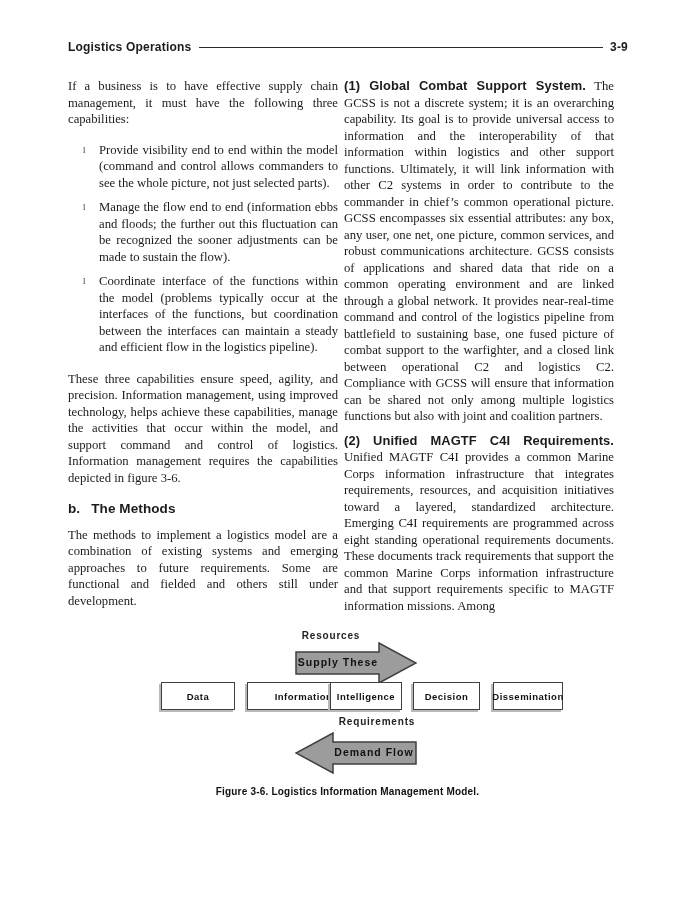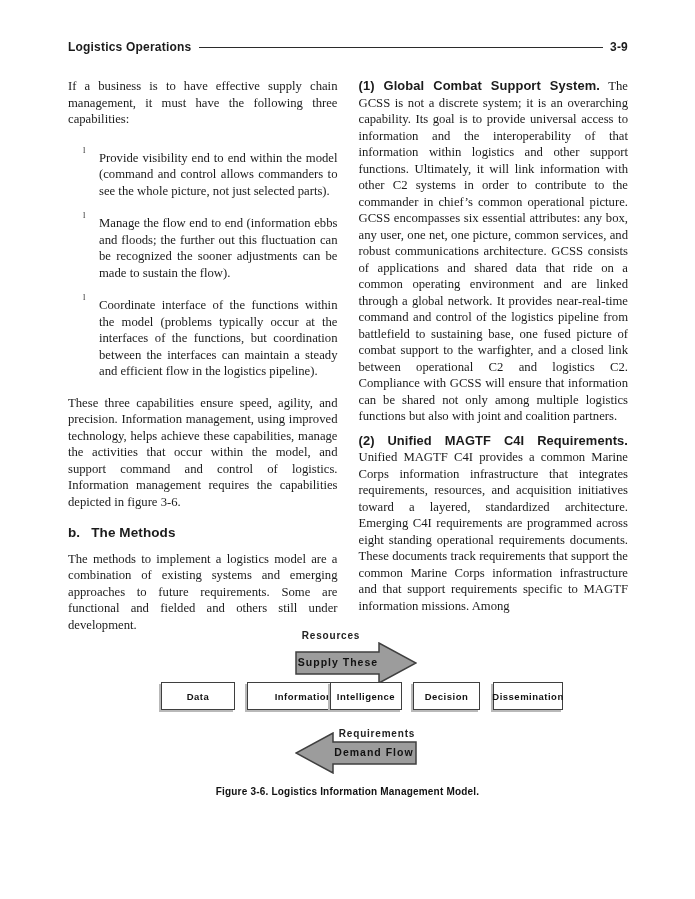--- a/index.html
+++ b/index.html
@@ -13,30 +13,30 @@
   
   .runhead{display:flex;align-items:center;}
   .runhead .h-title,
   .runhead .h-page{
     font-family:"Liberation Sans", sans-serif;font-weight:bold;
     font-size:12px;letter-spacing:.2px;white-space:nowrap;
   }
   .runhead .h-rule{flex:1;border-top:1.3px solid #2b2b2b;margin:1px 7px 0 8px;}
 
   
-  .columns{display:flex;gap:21px;margin-top:24px;}
+  .columns{display:flex;gap:6px;margin-top:24px;}
   .col{width:270px;font-size:12.7px;line-height:16.5px;text-align:justify;}
   .col p{margin:0 0 8px 0;}
   .col p.space-above{margin-top:15px;}
 
   .bullet{display:flex;padding-left:15px;margin:0 0 8px 0;}
   .bullet .marker{
     width:16px;flex:0 0 16px;font-size:8.5px;line-height:16.5px;color:#2a2a2a;
   }
-  .bullet .btext{flex:1;text-align:justify;margin-top:8px;}
+  .bullet .btext{flex:1;text-align:justify;}
 
   .subhead{
     font-family:"Liberation Sans", sans-serif;font-weight:bold;
     font-size:13.5px;margin:15px 0 9px 0;text-align:left;letter-spacing:.1px;
   }
   .subhead .hl{margin-right:11px;}
 
   .runin{
     font-family:"Liberation Sans", sans-serif;font-weight:bold;
     font-size:12.9px;letter-spacing:.1px;
@@ -129,21 +129,21 @@
     <polygon points="1,10 84,10 84,1 121,21 84,41 84,32 1,32" stroke-width="1.5" stroke="#3f3f3f" fill="#9c9c9c"></polygon>
   </svg>
   <div class="arrow-text" style="left:297px;top:26px;width:82px;">Supply These</div>
 
   <div class="pbox" style="left:153px;width:72px;">Data</div>
   <div class="pbox" style="left:239px;width:71px;padding-left:20px;">Information</div>
   <div class="pbox" style="left:322px;width:70px;">Intelligence</div>
   <div class="pbox" style="left:405px;width:65px;">Decision</div>
   <div class="pbox" style="left:485px;width:68px;">Dissemination</div>
 
-  <div class="fig-label" style="left:332px;top:98px;width:90px;">Requirements</div>
+  <div class="fig-label" style="left:332px;top:86px;width:90px;">Requirements</div>
 
   <svg class="arrow-svg" style="left:295px;top:102px;" width="122" height="42" viewBox="0 0 122 42">
     <polygon points="121,10 38,10 38,1 1,21 38,41 38,32 121,32" stroke-width="1.5" stroke="#3f3f3f" fill="#9c9c9c"></polygon>
   </svg>
   <div class="arrow-text" style="left:330px;top:116px;width:88px;">Demand Flow</div>
 
   <div class="fig-caption">Figure 3-6. Logistics Information Management Model.</div>
 </div>
 
 </body></html>

